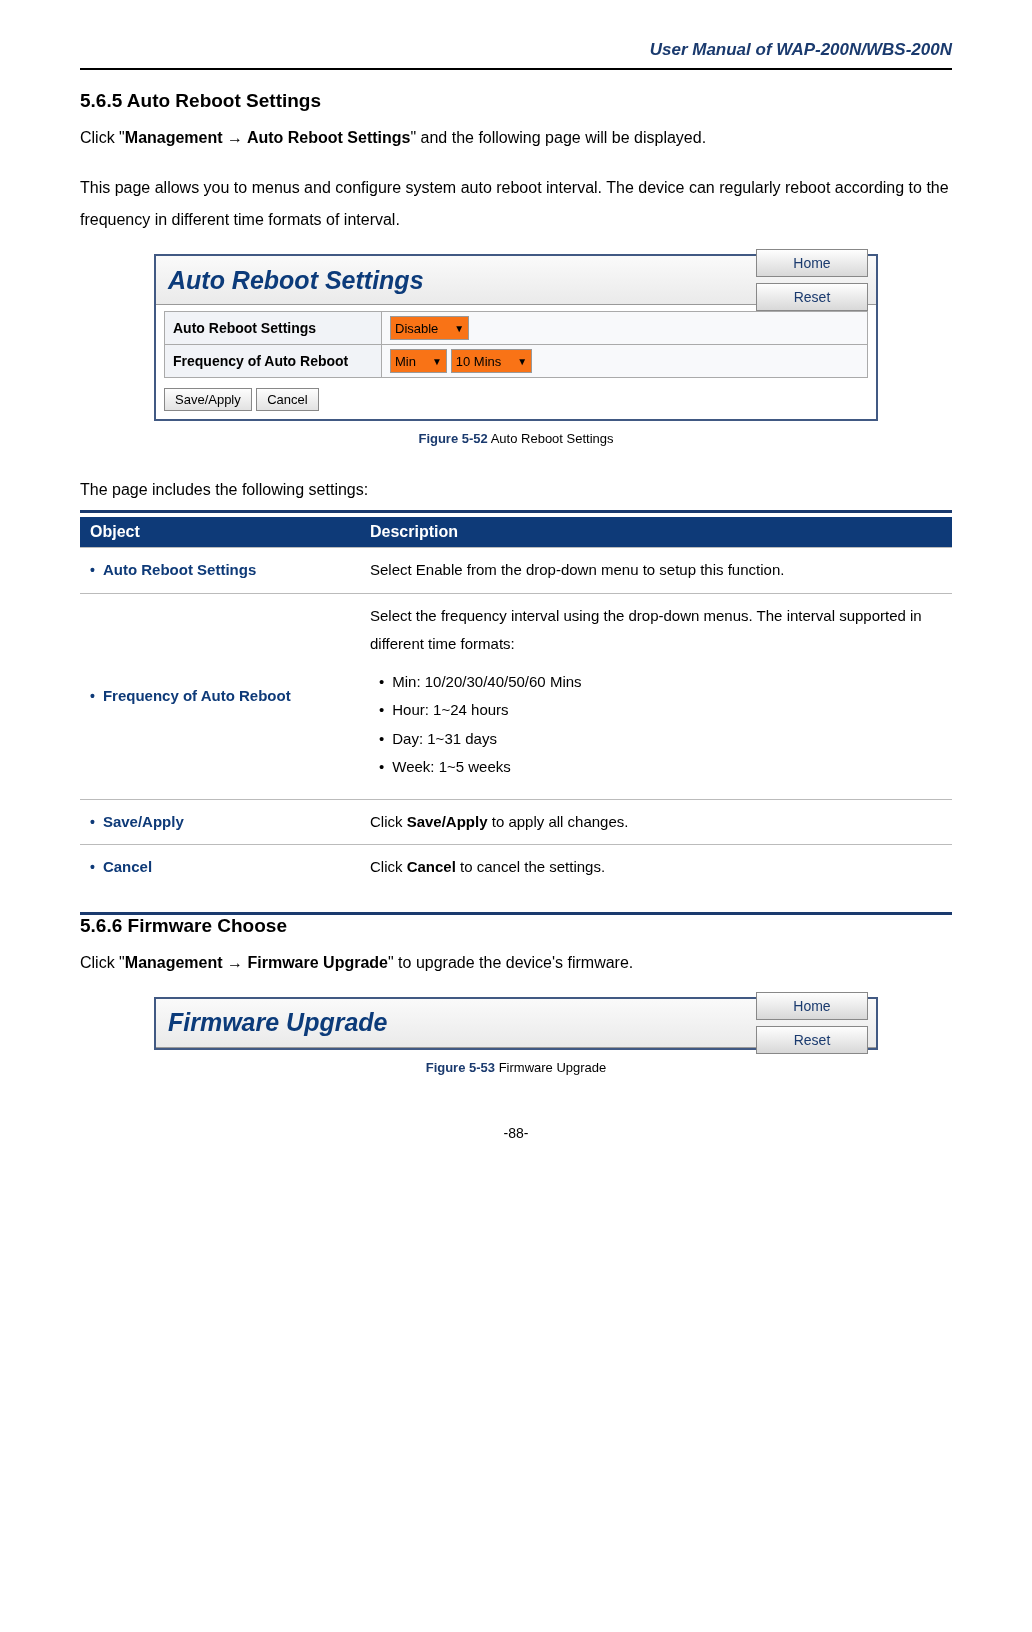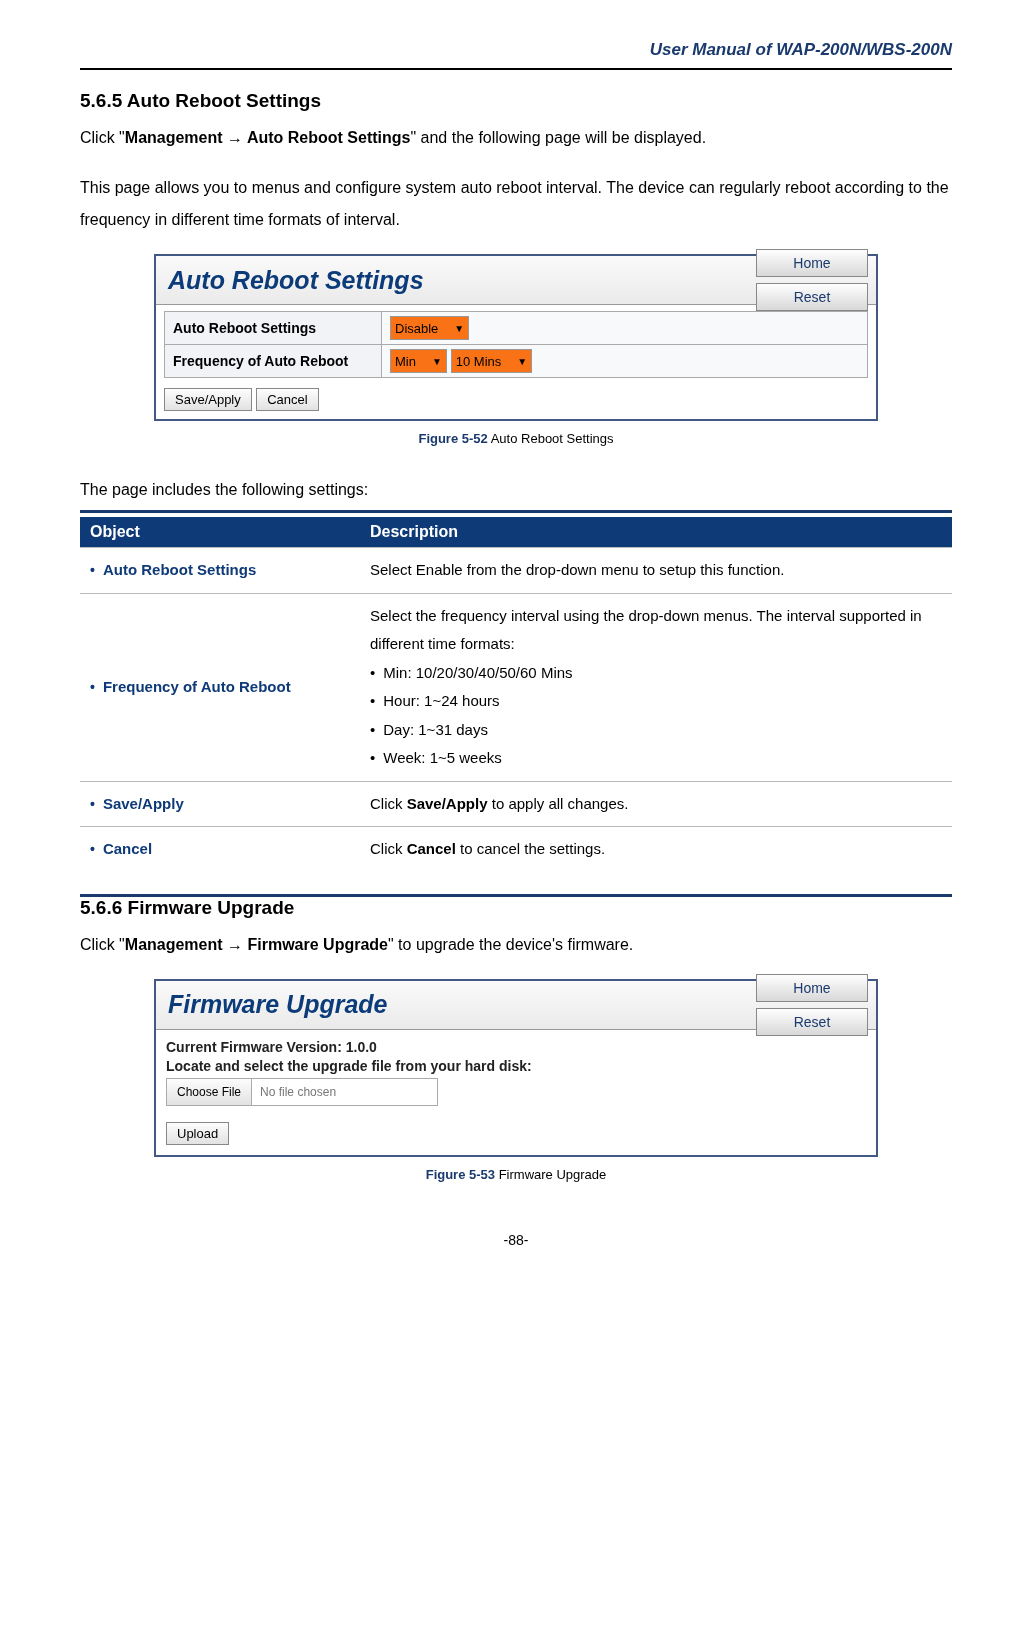--- a/index.html
+++ b/index.html
@@ -162,21 +162,21 @@
     .bullet-item {
       display: flex;
       align-items: baseline;
       gap: 8px;
     }
     .bullet-dot {
       font-size: 14px;
       line-height: 1;
     }
     .desc-list {
-      margin: 0;
+      margin: 9px;
       padding: 0;
       list-style: none;
     }
     .desc-list li::before {
       content: "•";
       margin-right: 8px;
     }
     .fw-box {
       padding: 6px 10px 10px 10px;
     }
@@ -328,43 +328,34 @@
             </div>
     </td>
     <td>
       <span>Click </span><span class="bold">Cancel</span><span> to cancel the settings.</span>
     </td>
   </tr>
 </tbody>
     </table>
 </div>
 
-<div class="section-heading">5.6.6   Firmware Upgrade</div>
+<div class="section-heading">5.6.6   Firmware Choose</div>
 
 <div class="body-text">
   <span>Click "</span><span class="bold">Management → Firmware Upgrade</span><span>" to upgrade the device's firmware.</span>
 </div>
 
 <div class="figure-container">
   <div class="figure-box figure-box2">
     <div class="fig-titlebar">
       <span class="fig-title-text">Firmware Upgrade</span>
       <div class="fig-btns">
         <div class="fig-btn">Home</div>
         <div class="fig-btn">Reset</div>
       </div>
     </div>
-    <div class="fw-box">
-      <div class="fw-text">Current Firmware Version: 1.0.0</div>
-      <div class="fw-text">Locate and select the upgrade file from your hard disk:</div>
-      <div class="file-row">
-        <button class="file-btn">Choose File</button>
-        <span class="file-text">No file chosen</span>
-      </div>
-      <button class="gray-btn">Upload</button>
-    </div>
   </div>
 </div>
 <div class="figure-caption">
   <span class="fignum">Figure 5-53</span><span> Firmware Upgrade</span>
 </div>
 
 <div class="page-number">-88-</div>
 
 </body></html>

